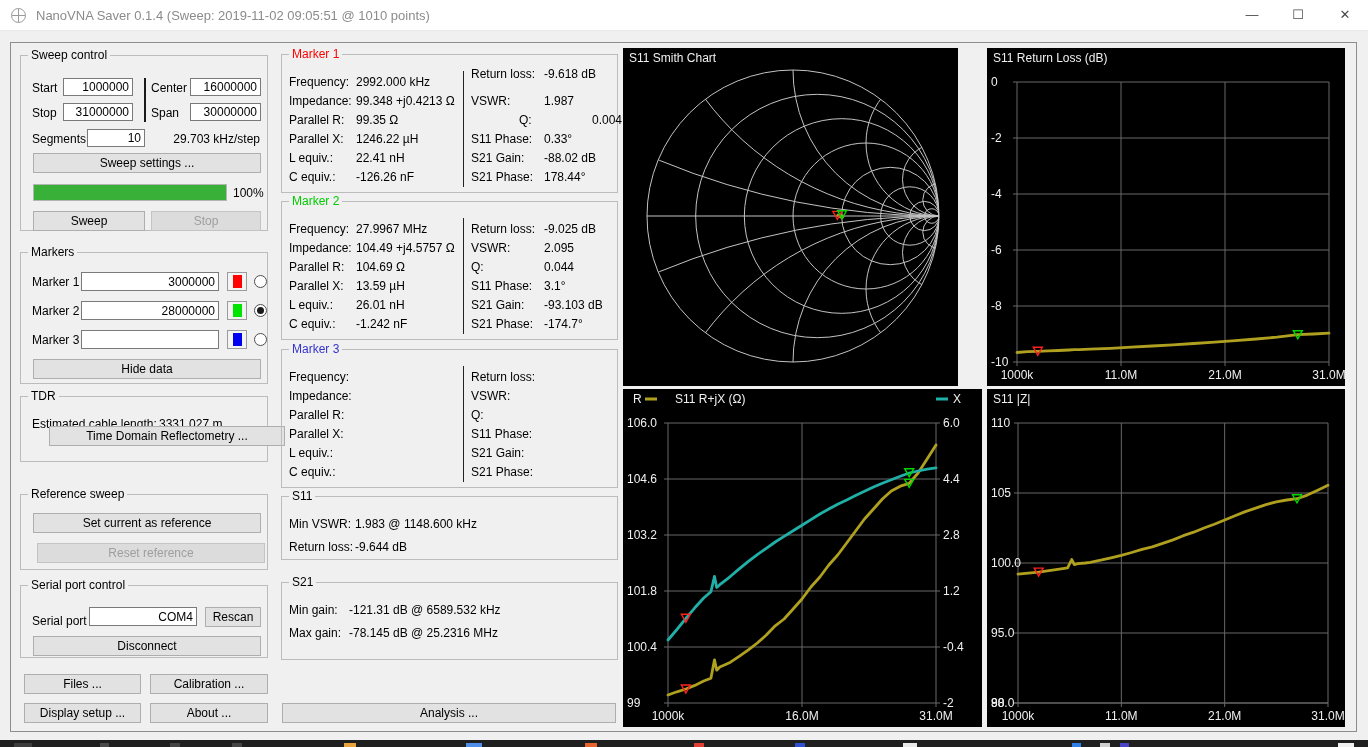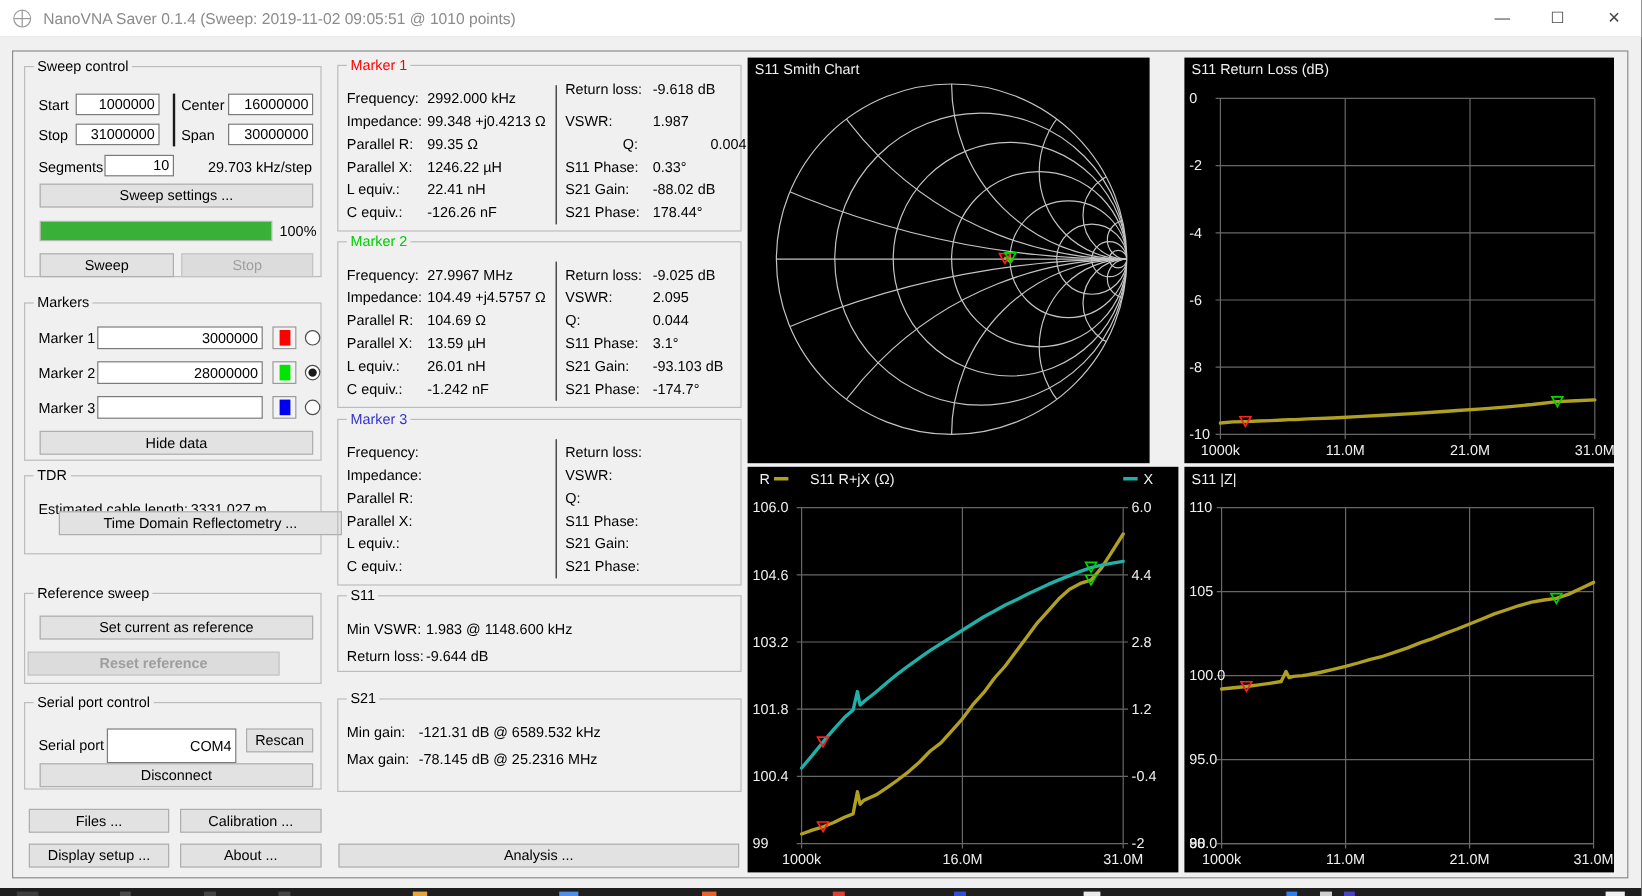--- a/index.html
+++ b/index.html
@@ -103,27 +103,27 @@
   <div class="gbox" style="left:20px;top:396px;width:248px;height:66px;">
     <span class="gtitle">TDR</span>
     <span class="lbl" style="left:11px;top:20px;">Estimated cable length:</span>
     <span class="lbl" style="left:138px;top:20px;">3331.027 m</span>
     <div class="btn" style="left:12px;top:29px;width:236px;height:20px;margin-left:16px;">Time Domain Reflectometry ...</div>
   </div>
 
   <div class="gbox" style="left:20px;top:494px;width:248px;height:76px;">
     <span class="gtitle">Reference sweep</span>
     <div class="btn" style="left:12px;top:18px;width:228px;height:20px;">Set current as reference</div>
-    <div class="btn disabled" style="left:2px;top:48px;width:210px;height:20px;font-weight:bold;">Reset reference</div>
+    <div class="btn disabled" style="left:16px;top:48px;width:228px;height:20px;">Reset reference</div>
   </div>
 
   <div class="gbox" style="left:20px;top:585px;width:248px;height:73px;">
     <span class="gtitle">Serial port control</span>
     <span class="lbl" style="left:11px;top:28px;">Serial port</span>
-    <input class="field" style="left: 68px; top: 21px; width: 108px; height: 29px;" value="COM4">
+    <input class="field" style="left: 68px; top: 21px; width: 108px; height: 19px;" value="COM4">
     <div class="btn" style="left:184px;top:21px;width:56px;height:20px;">Rescan</div>
     <div class="btn" style="left:12px;top:50px;width:228px;height:20px;">Disconnect</div>
   </div>
 
   <div class="btn" style="left:24px;top:674px;width:117px;height:20px;">Files ...</div>
   <div class="btn" style="left:150px;top:674px;width:118px;height:20px;">Calibration ...</div>
   <div class="btn" style="left:24px;top:703px;width:117px;height:20px;">Display setup ...</div>
   <div class="btn" style="left:150px;top:703px;width:118px;height:20px;">About ...</div>
 
   <div class="gbox" style="left:281px;top:54px;width:337px;height:139px;">

